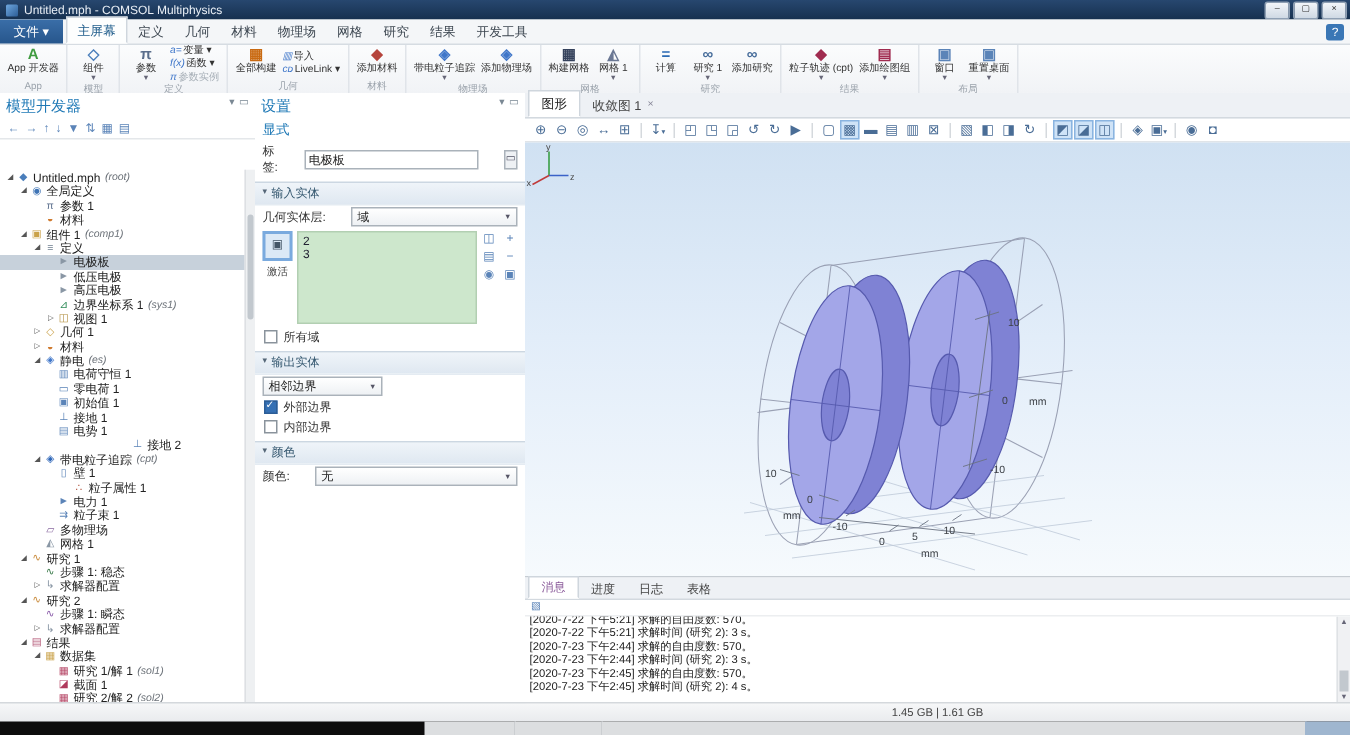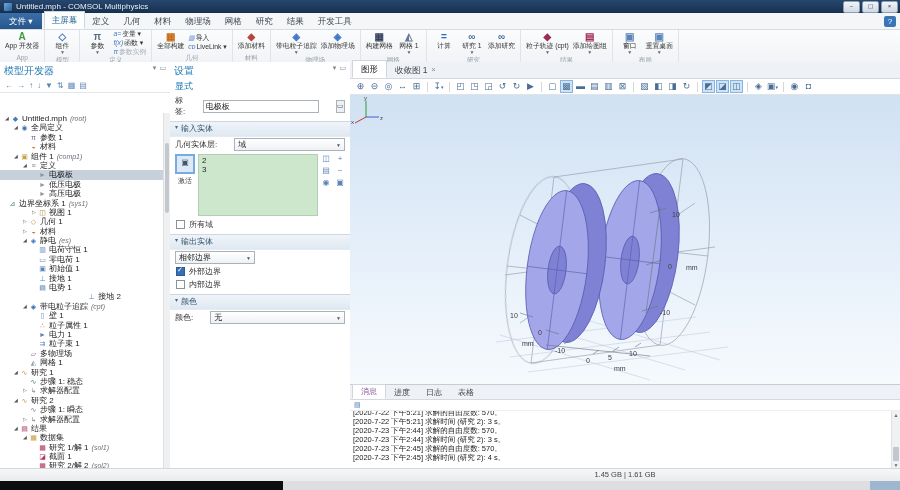--- a/index.html
+++ b/index.html
@@ -335,21 +335,21 @@
         <div class="trow" style="padding-left: 30px;">
           <span class="tarrow"></span>
           <span class="tico" style="color: rgb(138, 151, 165);">►</span>
           <span>低压电极</span>
         </div>
         <div class="trow" style="padding-left: 30px;">
           <span class="tarrow"></span>
           <span class="tico" style="color: rgb(138, 151, 165);">►</span>
           <span>高压电极</span>
         </div>
-        <div class="trow" style=" align-items: flex-end;">
+        <div class="trow" style="padding-left: 30px; align-items: flex-end;">
           <span class="tarrow"></span>
           <span class="tico" style="color: rgb(46, 139, 87);">⊿</span>
           <span>边界坐标系 1</span>
           <span class="tsuf">(sys1)</span>
         </div>
         <div class="trow" style="padding-left: 30px;">
           <span class="tarrow">▷</span>
           <span class="tico" style="color: rgb(176, 140, 58);">◫</span>
           <span>视图 1</span>
         </div>
@@ -403,21 +403,21 @@
           <span class="tarrow">◢</span>
           <span class="tico" style="color: rgb(46, 102, 184);">◈</span>
           <span>带电粒子追踪</span>
           <span class="tsuf">(cpt)</span>
         </div>
         <div class="trow" style="padding-left: 30px;">
           <span class="tarrow"></span>
           <span class="tico" style="color: rgb(91, 132, 184);">▯</span>
           <span>壁 1</span>
         </div>
-        <div class="trow" style="padding-left: 30px;">
+        <div class="trow" style="padding-left: 40px;">
           <span class="tarrow"></span>
           <span class="tico" style="color: rgb(176, 80, 58);">∴</span>
           <span>粒子属性 1</span>
         </div>
         <div class="trow" style="padding-left: 30px;">
           <span class="tarrow"></span>
           <span class="tico" style="color: rgb(91, 132, 184);">►</span>
           <span>电力 1</span>
         </div>
         <div class="trow" style="padding-left: 30px;">

